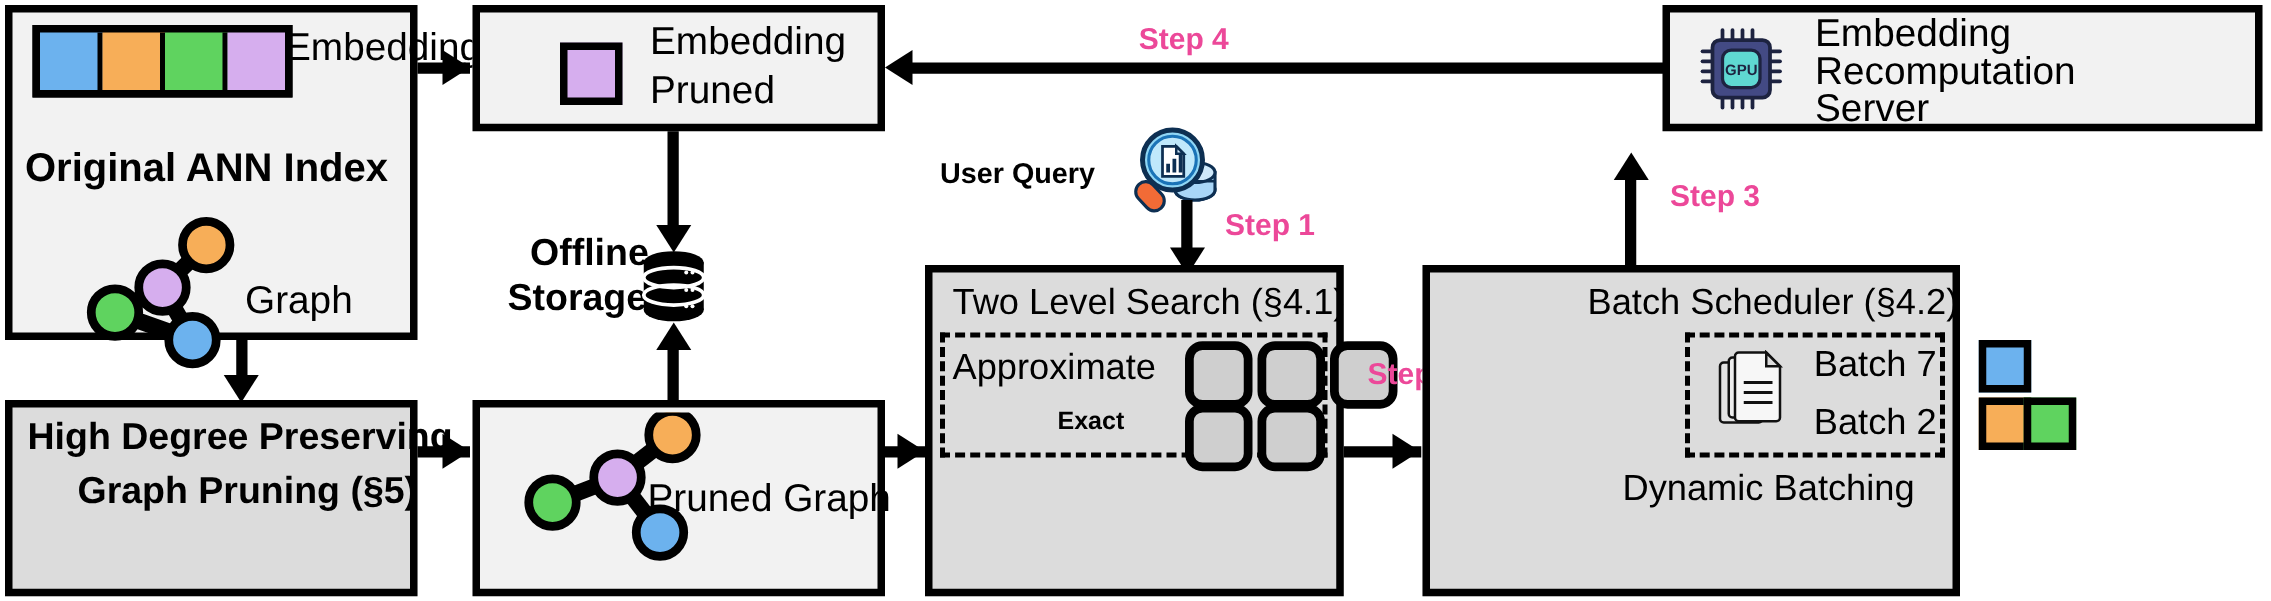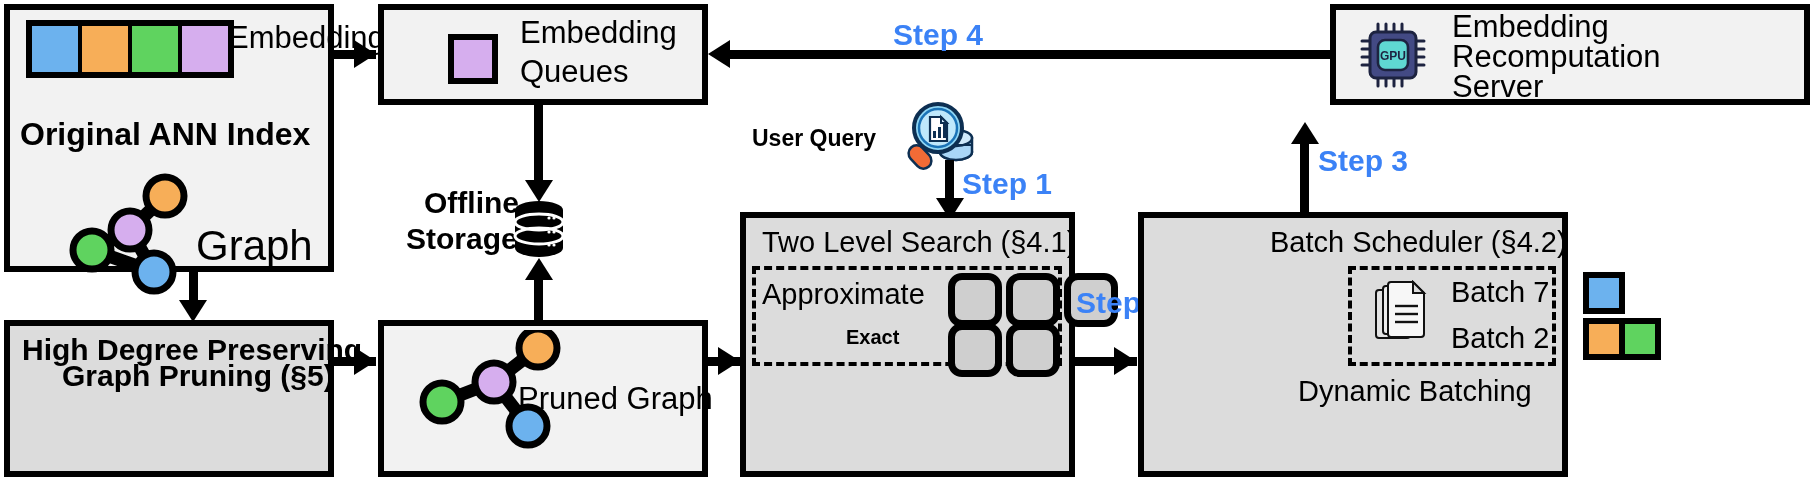--- a/index.html
+++ b/index.html
@@ -12,21 +12,21 @@
   .ttl{position:absolute;color:#000;white-space:nowrap;}
 
   
   .ln{position:absolute;background:#000;}
   .ah{position:absolute;width:0;height:0;}
   .ah.down{border-left:14px solid transparent;border-right:14px solid transparent;border-top:22px solid #000;}
   .ah.up{border-left:14px solid transparent;border-right:14px solid transparent;border-bottom:22px solid #000;}
   .ah.right{border-top:14px solid transparent;border-bottom:14px solid transparent;border-left:22px solid #000;}
   .ah.left{border-top:14px solid transparent;border-bottom:14px solid transparent;border-right:22px solid #000;}
 
-  .steplbl{position:absolute;font-weight:bold;font-size:30px;color:#3b82f6;white-space:nowrap;}
+  .steplbl{position:absolute;font-weight:bold;font-size:24px;color:#ec4899;white-space:nowrap;margin-left:18px;}
 
   
   .strip{position:absolute;display:flex;border:6px solid #000;background:#000;}
   .strip .cell{width:46px;height:46px;border-right:4px solid #000;}
   .strip .cell:last-child{border-right:none;}
 
   
   .sw{display:inline-block;border:6px solid #000;box-sizing:border-box;}
 
   
@@ -65,41 +65,41 @@
       <line x1="100" y1="58" x2="135" y2="24"></line>
       <line x1="100" y1="58" x2="124" y2="100"></line>
       <line x1="62" y1="78" x2="124" y2="100"></line>
     </g>
     <circle cx="62" cy="78" r="19" fill="#5fd35f" stroke="#000" stroke-width="7"></circle>
     <circle cx="100" cy="58" r="19" fill="#d6aeee" stroke="#000" stroke-width="7"></circle>
     <circle cx="135" cy="24" r="19" fill="#f7ae58" stroke="#000" stroke-width="7"></circle>
     <circle cx="124" cy="100" r="19" fill="#6cb2ee" stroke="#000" stroke-width="7"></circle>
   </svg>
 
-  <div class="ttl" style="left:196px;top:222px;font-size:42px;">Graph</div>
+  <div class="ttl" style="left:196px;top:222px;font-size:31px;">Graph</div>
 
   <div class="ln" style="left:189px;top:272px;width:9px;height:36px;"></div>
   <div class="ah down" style="left:179px;top:300px;"></div>
 
   <div class="box gray" style="left:4px;top:320px;width:330px;height:157px;">
   </div>
   <div class="ttl" style="left:22px;top:333px;font-size:30px;font-weight:bold;">High Degree Preserving</div>
-  <div class="ttl" style="left:62px;top:359px;font-size:30px;font-weight:bold;">Graph Pruning (§5)</div>
+  <div class="ttl" style="left:62px;top:376px;font-size:30px;font-weight:bold;">Graph Pruning (§5)</div>
 
   <div class="ln" style="left:334px;top:50px;width:42px;height:9px;"></div>
   <div class="ah right" style="left:354px;top:40px;"></div>
 
   <div class="ln" style="left:334px;top:357px;width:42px;height:9px;"></div>
   <div class="ah right" style="left:354px;top:347px;"></div>
 
   <div class="box" style="left:378px;top:4px;width:330px;height:101px;">
   </div>
   <div class="sw" style="position:absolute;left:448px;top:34px;width:50px;height:50px;background:#d6aeee;"></div>
   <div class="ttl" style="left:520px;top:15px;font-size:31px;">Embedding</div>
-  <div class="ttl" style="left:520px;top:54px;font-size:31px;">Queues</div>
+  <div class="ttl" style="left:520px;top:54px;font-size:31px;">Pruned</div>
 
   <div class="ln" style="left:534px;top:105px;width:9px;height:85px;"></div>
   <div class="ah down" style="left:525px;top:180px;"></div>
 
   <div class="ttl" style="left:424px;top:186px;font-size:30px;font-weight:bold;">Offline</div>
   <div class="ttl" style="left:406px;top:222px;font-size:30px;font-weight:bold;">Storage</div>
 
   <svg style="position:absolute;left:513px;top:200px;" width="52" height="58" viewBox="0 0 52 58">
     <ellipse cx="26" cy="10" rx="24" ry="9" fill="#000"></ellipse>
     <rect x="2" y="10" width="48" height="38" fill="#000"></rect>

